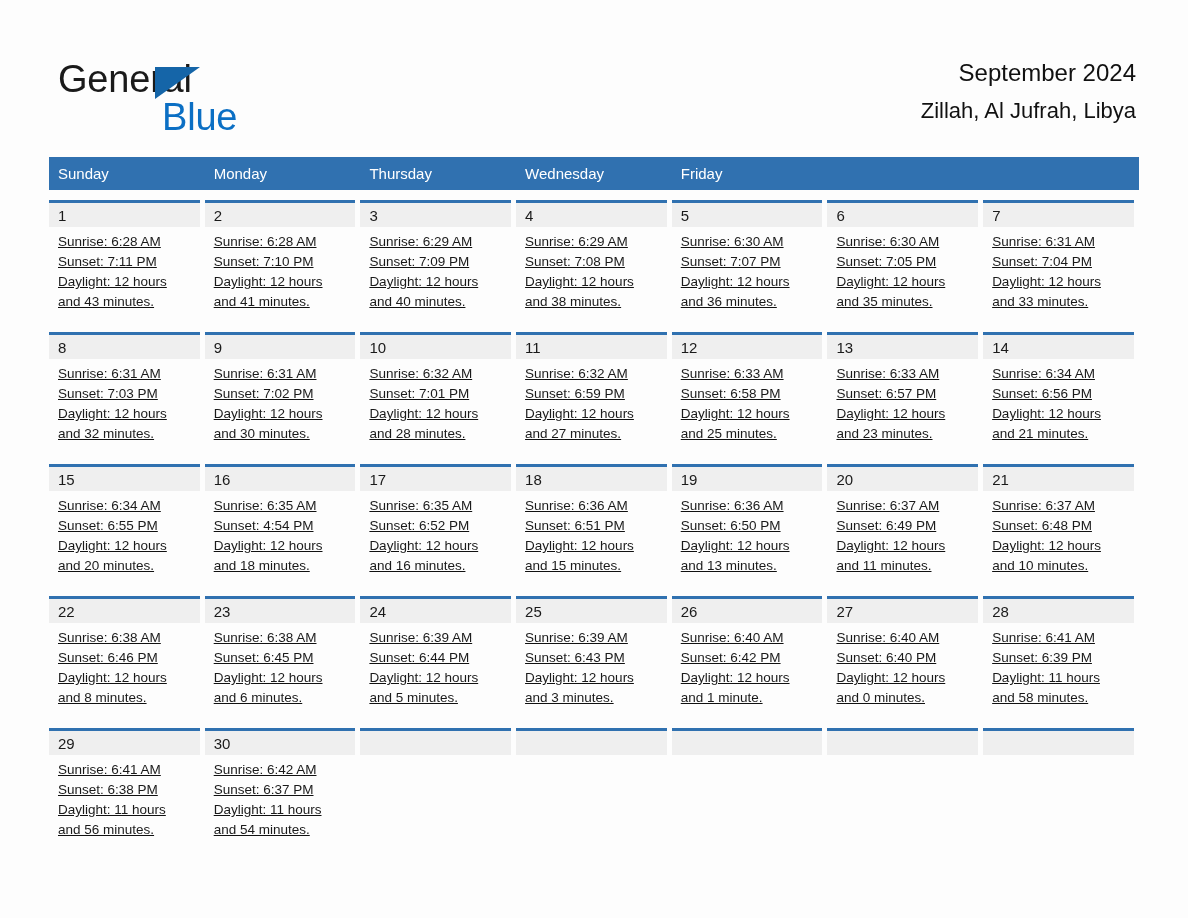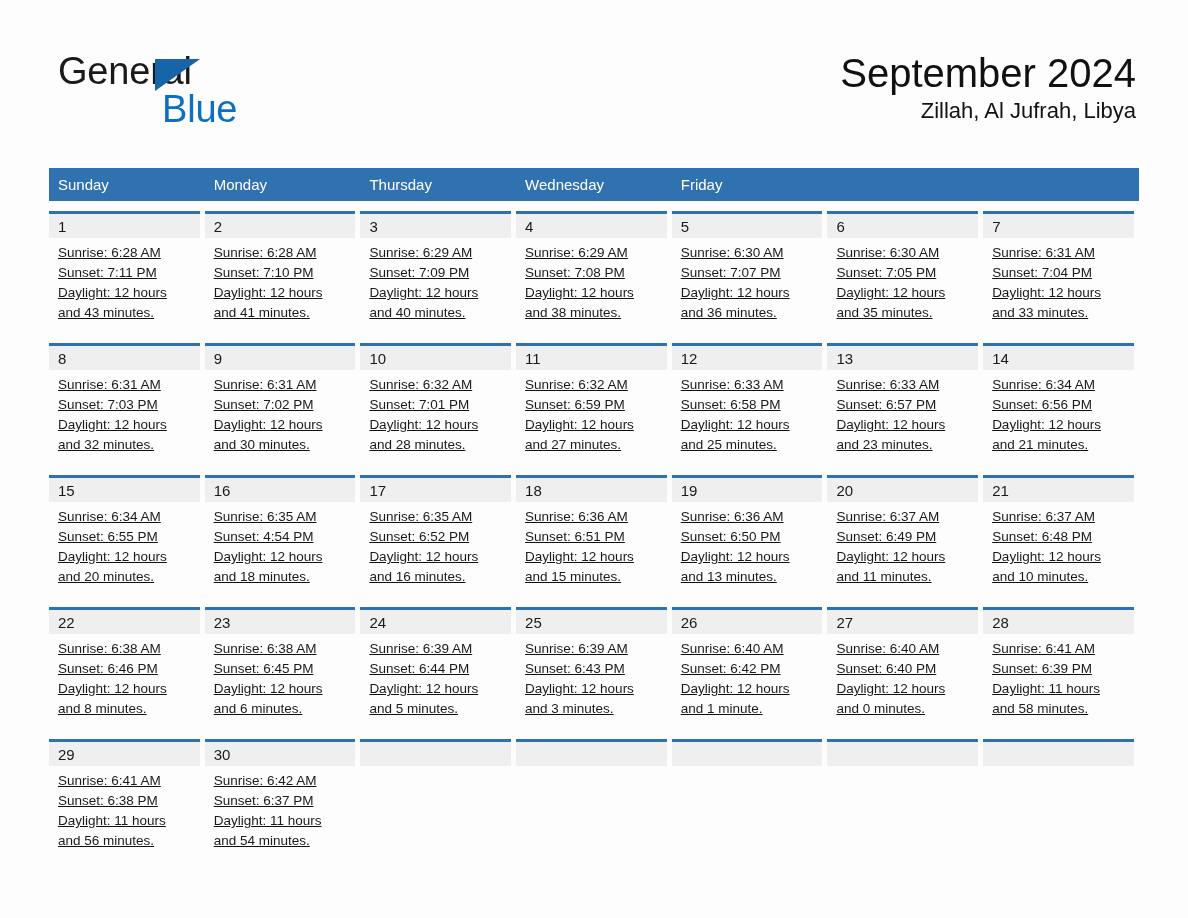--- a/index.html
+++ b/index.html
@@ -28,21 +28,21 @@
     position: absolute;
     left: 0;
     top: 0;
     width: 1188px;
     height: 155px;
   }
 
   .logo {
     position: absolute;
     left: 58px;
-    top: 52px;
+    top: 60px;
     width: 220px;
     height: 78px;
   }
   .logo-general {
     position: absolute;
     left: 0;
     top: 0;
     font-size: 38px;
     line-height: 38px;
     color: #1a1a1a;
@@ -72,42 +72,41 @@
     margin-left: 32px;
   }
 
   .title-block {
     position: absolute;
     right: 52px;
     top: 48px;
     text-align: right;
   }
   .month-title {
-    font-size: 40px;
+    font-size: 24px;
     line-height: 50px;
     font-weight: 400;
     color: #111;
     white-space: nowrap;
   }
   .location-title {
     margin-top: 0;
     font-size: 22px;
     line-height: 26px;
     font-weight: 400;
     color: #111;
     white-space: nowrap;
   }
 
   
   .calendar {
     position: absolute;
     left: 49px;
     top: 157px;
     width: 1090px;
-    margin-top: 11px;
   }
 
   .weekday-header {
     display: flex;
     width: 1090px;
     background: #3071b0;
   }
   .weekday-cell {
     width: 155.7px;
     height: 33px;

